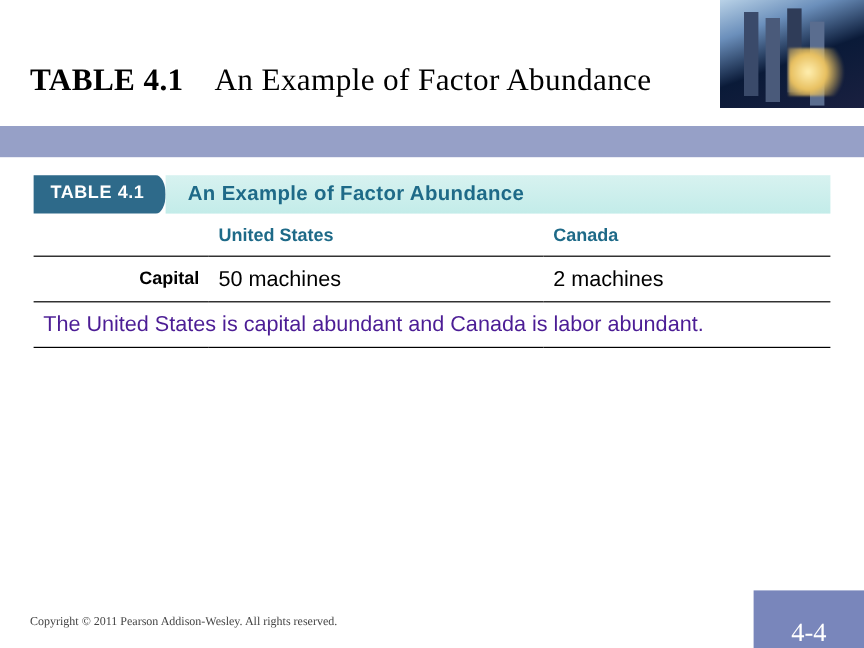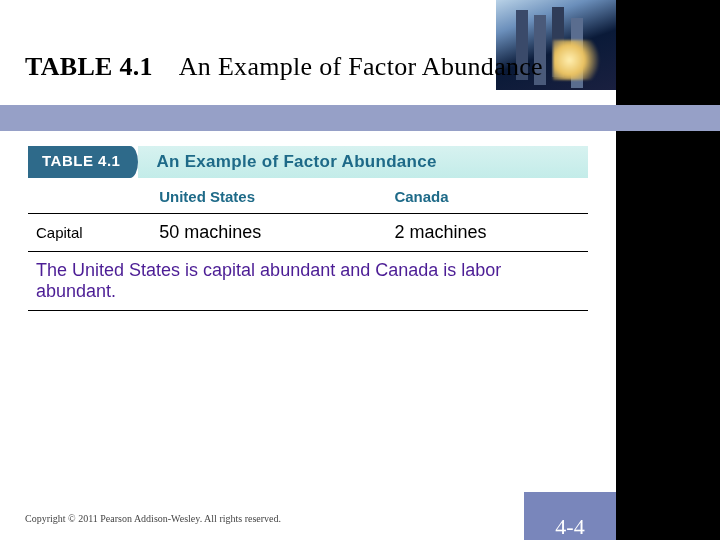--- a/index.html
+++ b/index.html
@@ -1,34 +1,34 @@
 <!DOCTYPE html>
 <html><head>
 <meta charset="utf-8">
 <style>
   * { box-sizing: border-box; margin: 0; padding: 0; }
   html, body { width: 720px; height: 540px; background: #000; overflow: hidden; }
-  .slide { position: relative; width: 616px; height: 540px; background: #fff; font-family: Arial, Helvetica, sans-serif; }
+  .slide { position: relative; width: 720px; height: 540px; background: #fff; font-family: Arial, Helvetica, sans-serif; }
   .header-image {
     position: absolute; top: 0; right: 0; width: 120px; height: 90px;
     background: linear-gradient(160deg, #b9d2e7 0%, #6b8fbb 25%, #0a1a38 55%, #1a2040 100%);
     overflow: hidden;
   }
   .header-image::before { content:""; position:absolute; left:20px; top:10px; width:12px; height:70px; background:#3a4a6a; box-shadow: 18px 5px 0 0 #4a5a7a, 36px -3px 0 0 #2f3c58, 55px 8px 0 0 #5a6d8f; }
   .header-image .glow { position:absolute; right:8px; bottom:10px; width:55px; height:40px; background: radial-gradient(circle at 30% 50%, #ffefb0 0%, #e8c060 35%, rgba(232,192,96,0) 70%); filter: blur(1px); }
   .slide-title { position: absolute; left: 25px; top: 52px; font-family: "Times New Roman", Times, serif; font-size: 26px; color: #000; letter-spacing: 0.3px; }
   .slide-title .bold { font-weight: bold; }
   .rule-band { position: absolute; left: 0; top: 105px; width: 720px; height: 26px; background: #96a0c7; }
   .table-area { position: absolute; left: 28px; right: 28px; top: 146px; background: #fff; }
   .tbl-head { display: flex; align-items: stretch; }
   .badge { background: #2e6a8a; color: #fff; font-weight: 600; font-size: 15px; padding: 6px 18px 6px 14px; border-radius: 0 8px 8px 0 / 0 50% 50% 0; letter-spacing: 0.5px; }
   .tbl-title { flex: 1; background: linear-gradient(#d7f2f0, #c3ece9); color: #1e6a88; font-weight: 600; font-size: 17px; padding: 6px 0 6px 18px; letter-spacing: 0.3px; }
   table.factor { width: 100%; border-collapse: collapse; font-size: 15px; margin-top: 4px; }
   table.factor th.colhead { color: #1e6a88; font-weight: 700; text-align: left; padding: 6px 8px 8px 8px; border-bottom: 1px solid #000; }
-  table.factor th.stub { text-align: left; font-weight: 400; padding: 8px 8px; }
+  table.factor th.stub { text-align: right; font-weight: 700; padding: 8px 8px; }
   table.factor td { padding: 8px 8px; font-family: Liberation Sans, sans-serif; font-size: 18px; }
   table.factor tr.row td, table.factor tr.row th { border-bottom: 1px solid #000; }
   table.factor col.c0 { width: 22%; }
   table.factor col.c1 { width: 42%; }
   table.factor col.c2 { width: 36%; }
   .caption-row td { font-family: Arial, sans-serif; color: #4c1d95; font-size: 13.5px; padding: 8px 8px; border-bottom: 1px solid #000; }
   .footer-copy { position: absolute; left: 25px; bottom: 16px; font-family: "Times New Roman", serif; font-size: 10px; color: #444; }
   .footer-block { position: absolute; right: 0; bottom: 0; width: 92px; height: 48px; background: #7986bb; display:flex; align-items:flex-end; justify-content:center; color:#fff; font-family:"Times New Roman",serif; font-size:22px; }
 </style>
 </head>

